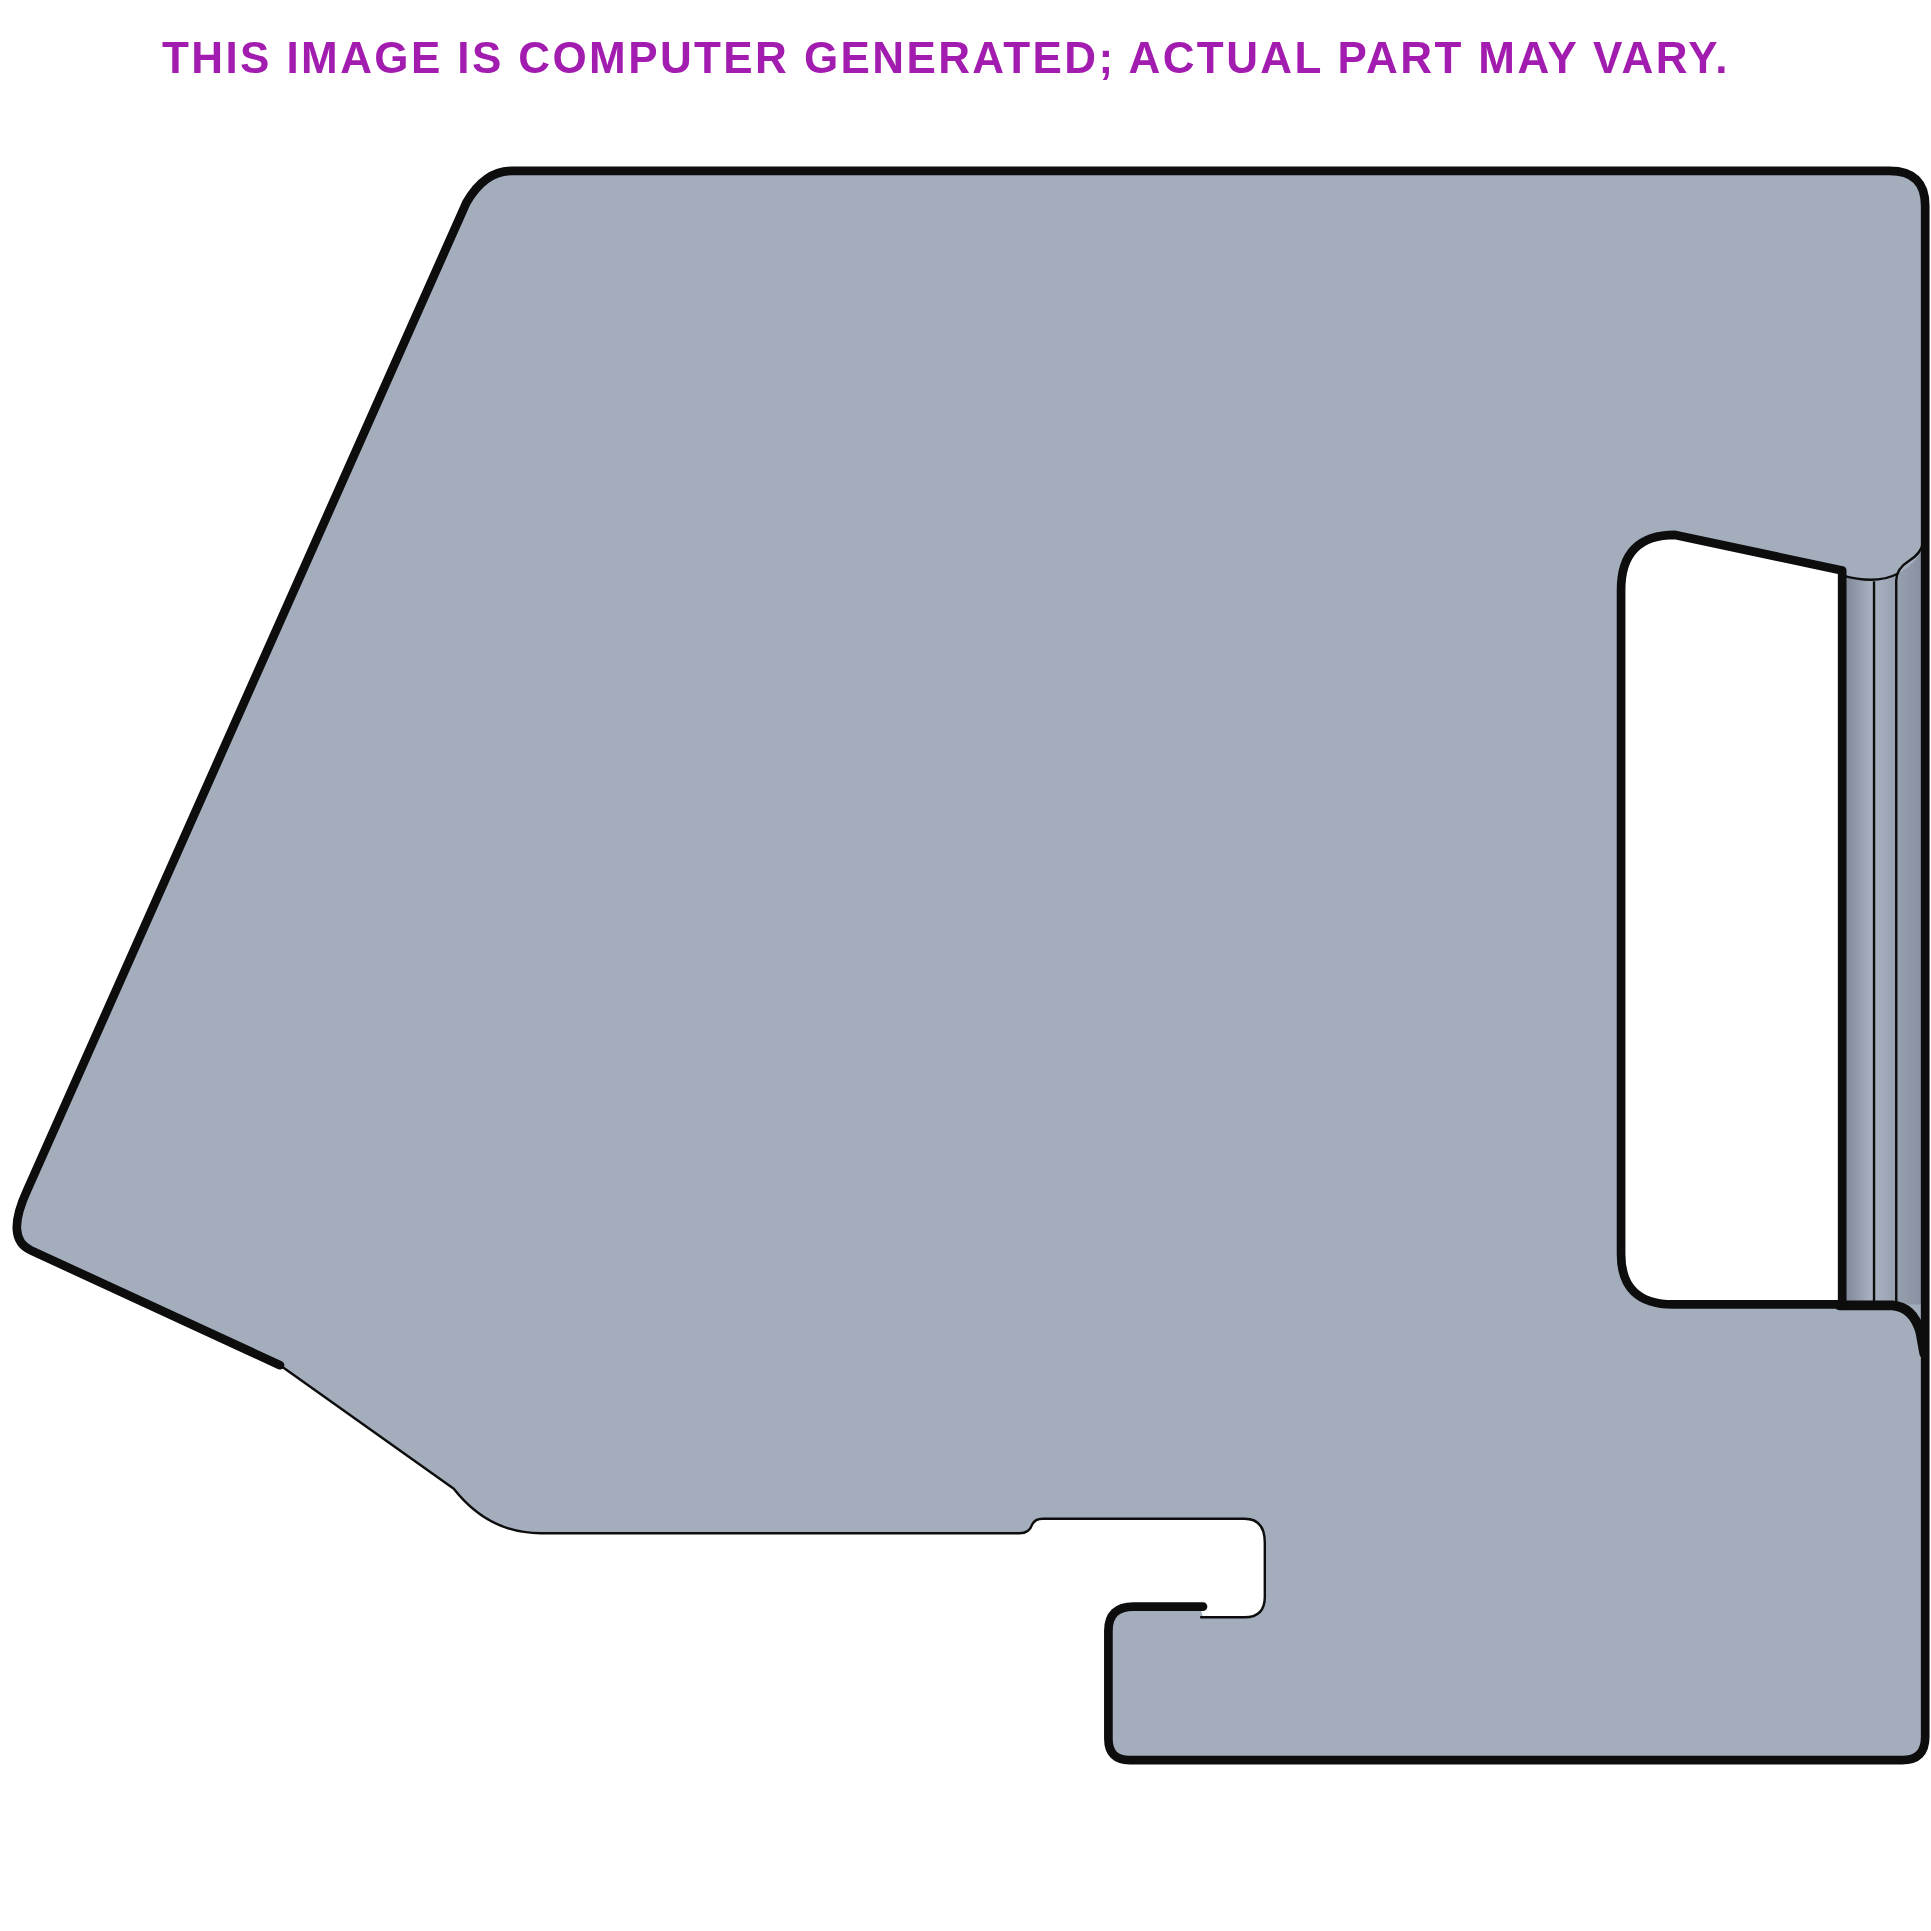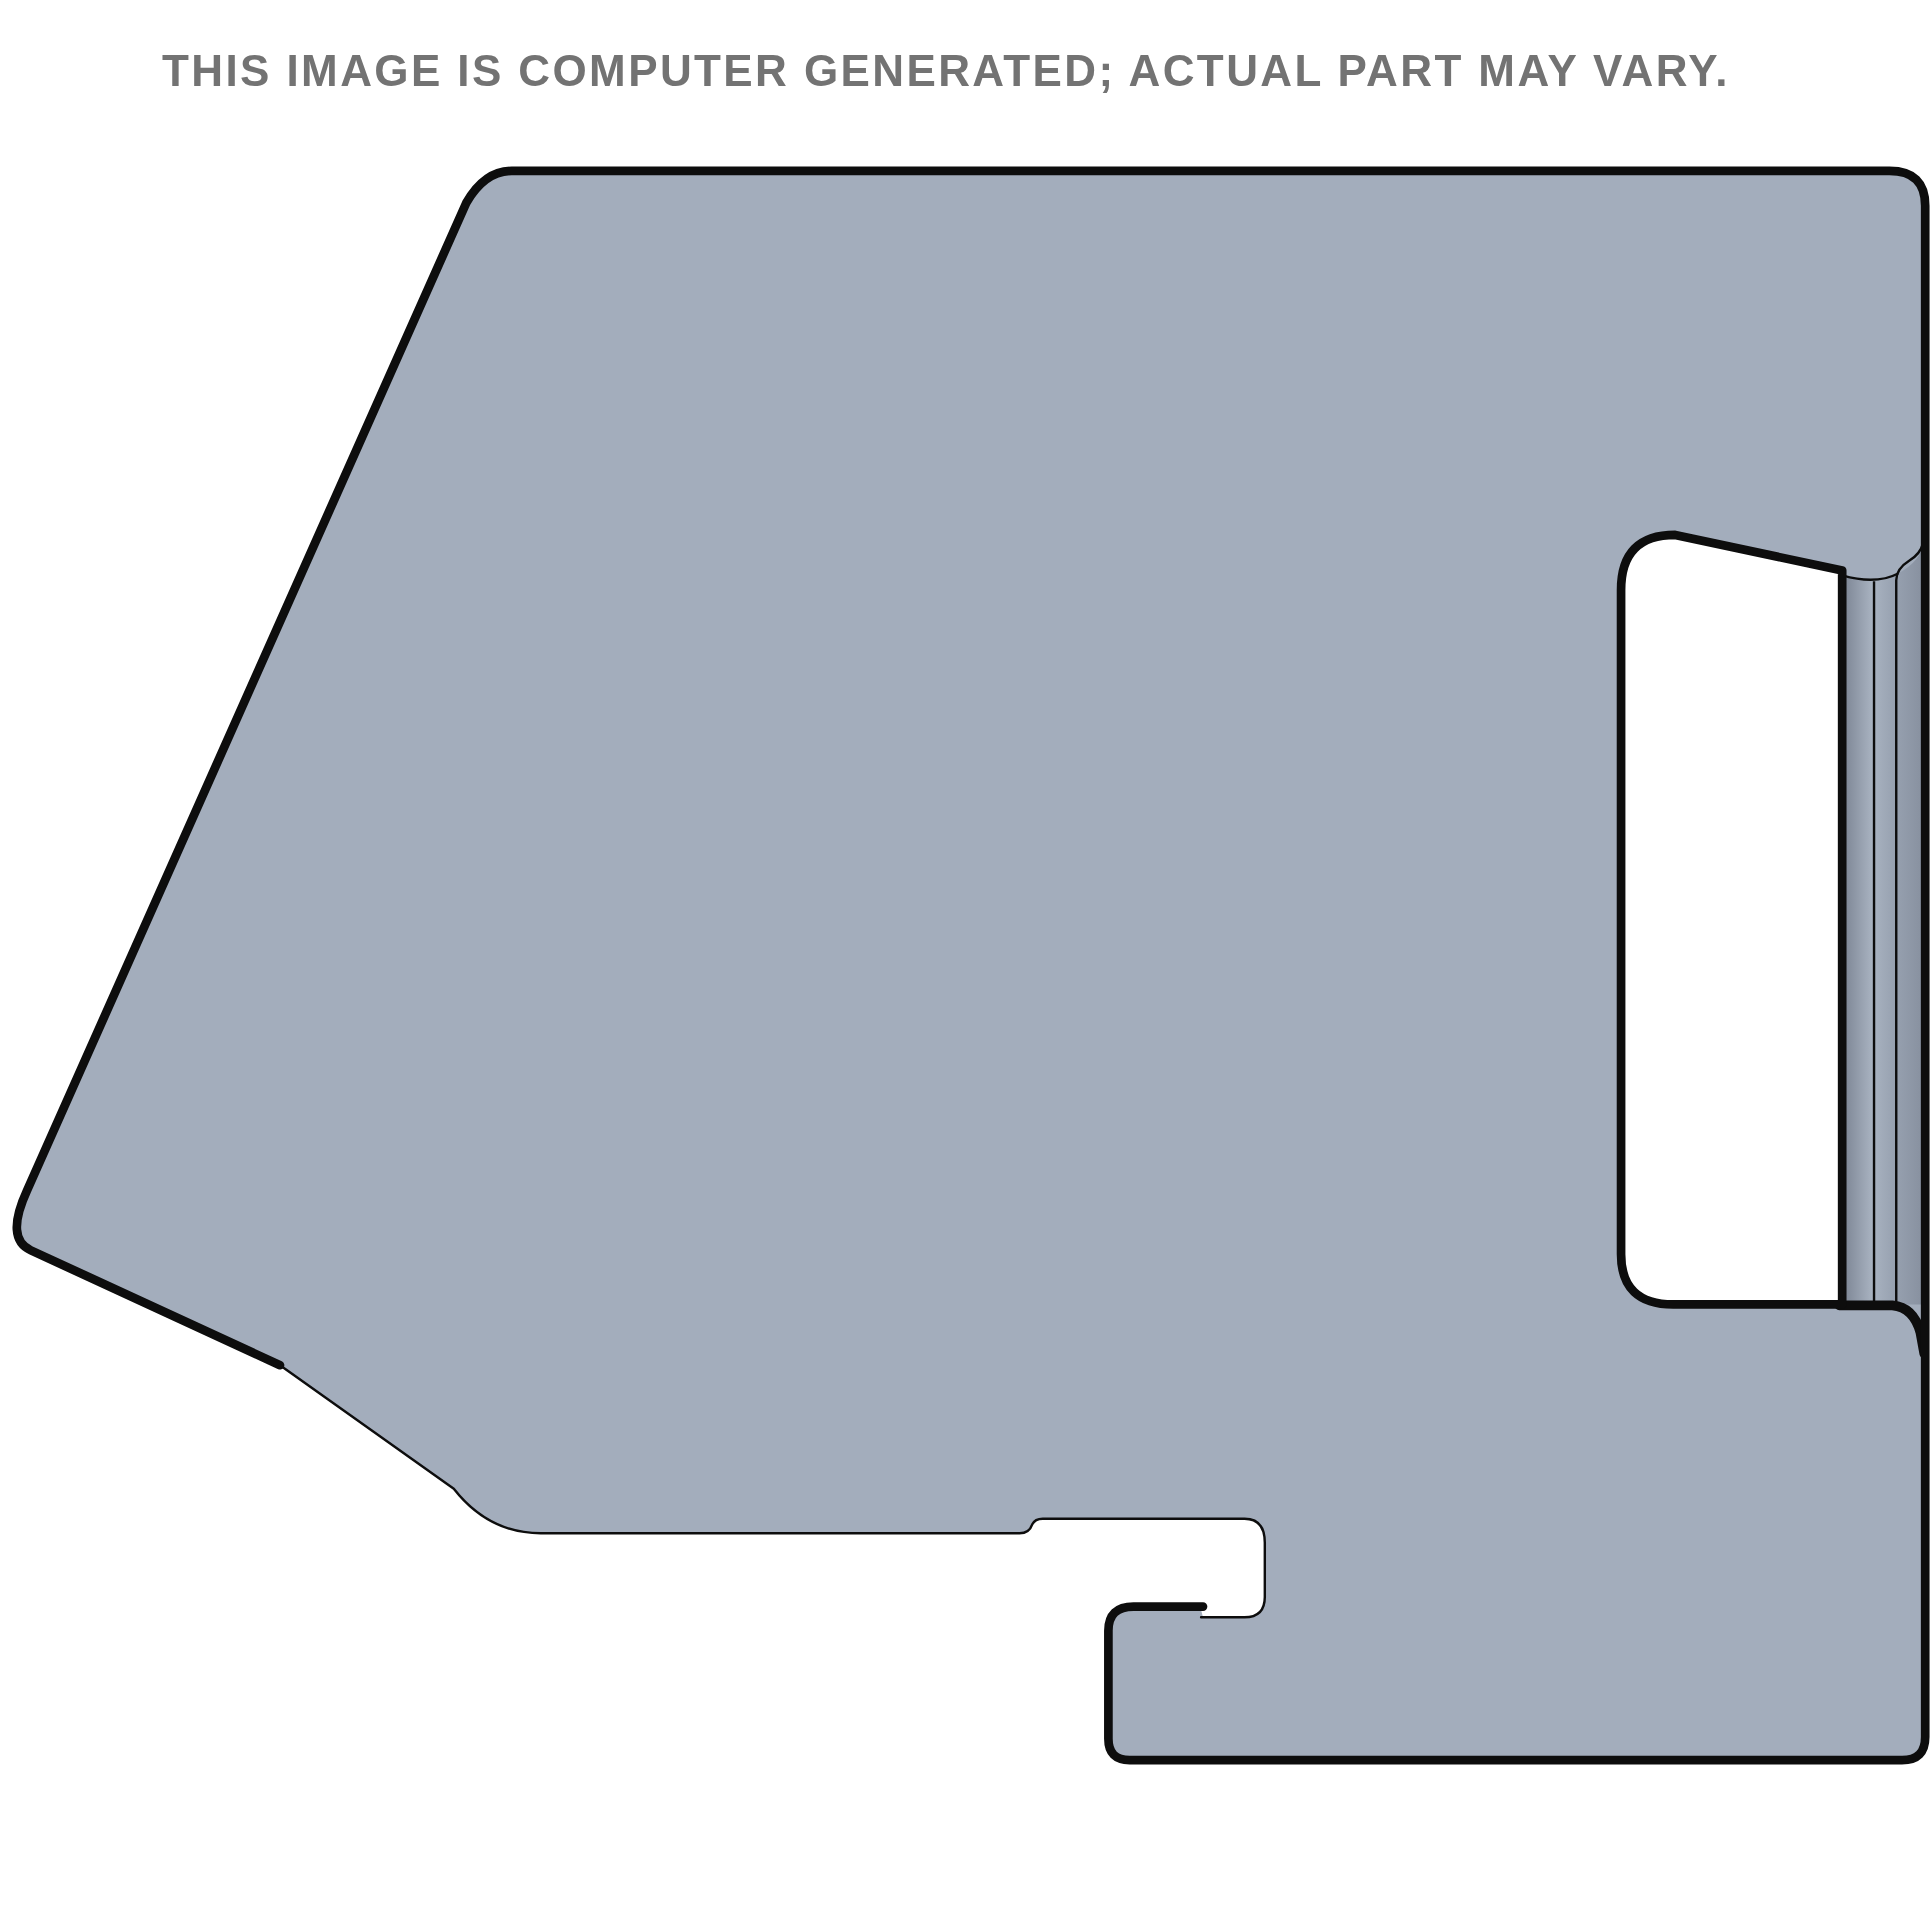--- a/index.html
+++ b/index.html
@@ -11,25 +11,25 @@
   .canvas {
     position: relative;
     width: 1931px;
     height: 1931px;
     background: #ffffff;
     overflow: hidden;
   }
   .watermark {
     position: absolute;
     left: 162px;
-    top: 46px;
+    top: 33px;
     font-size: 44px;
     font-weight: bold;
     letter-spacing: 2.4px;
-    color: #737373;
+    color: #a21caf;
     white-space: nowrap;
     user-select: none;
   }
   .part-svg {
     position: absolute;
     left: 0;
     top: 0;
   }
 </style>
 </head>

